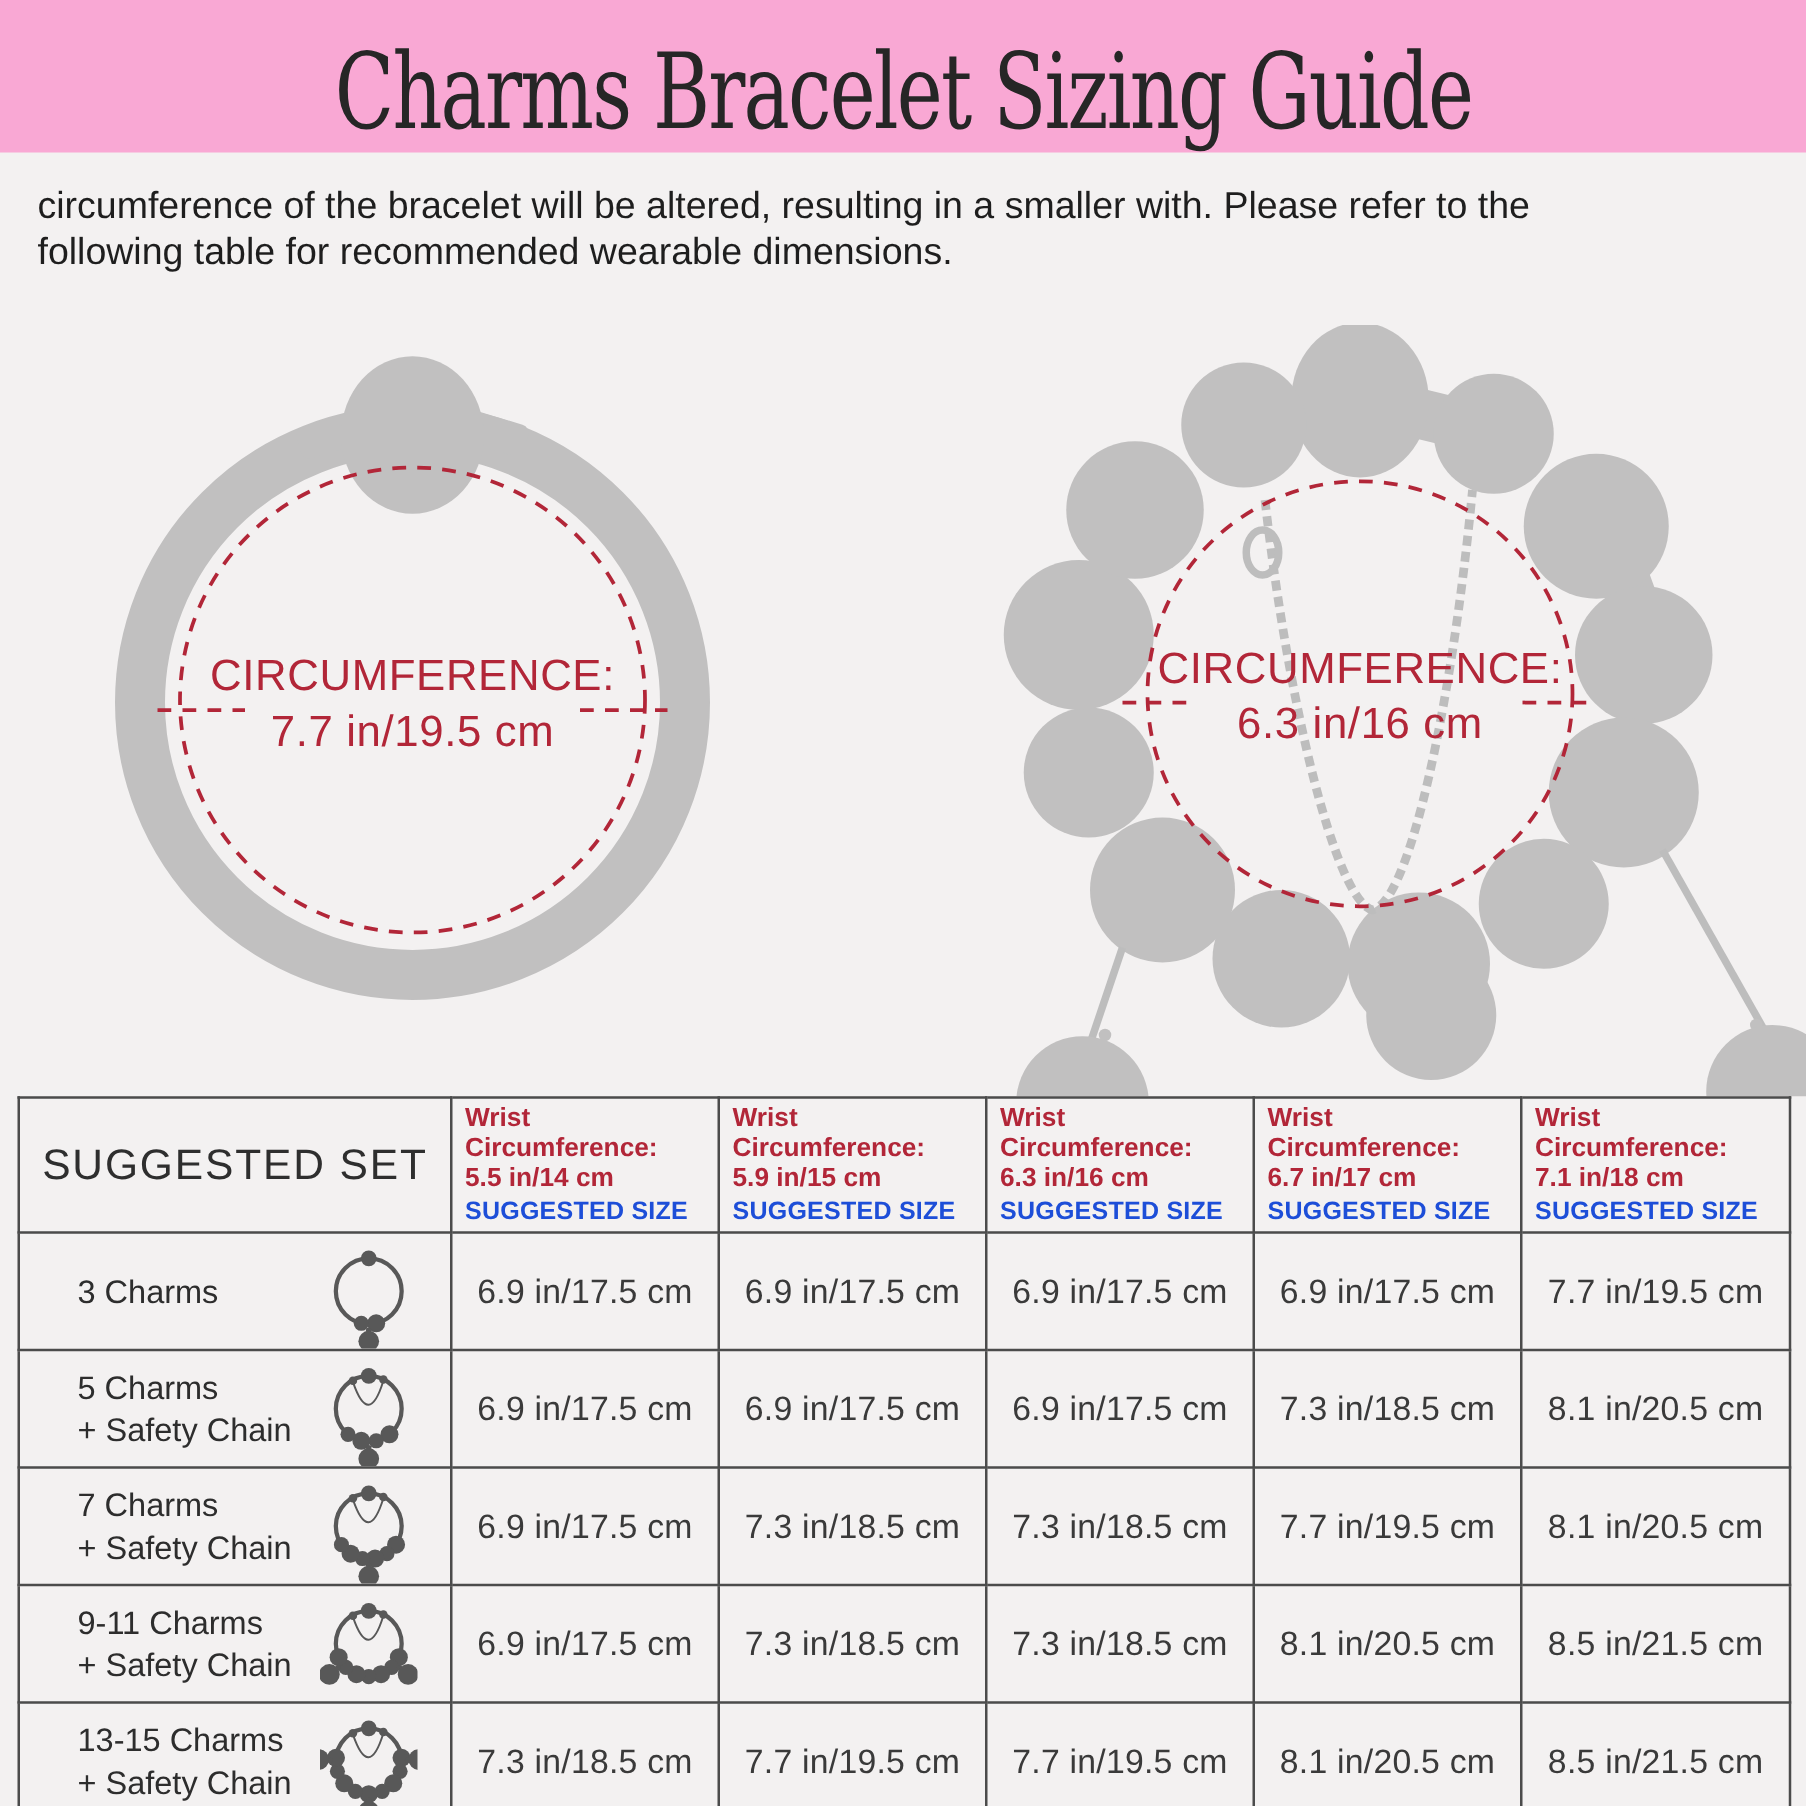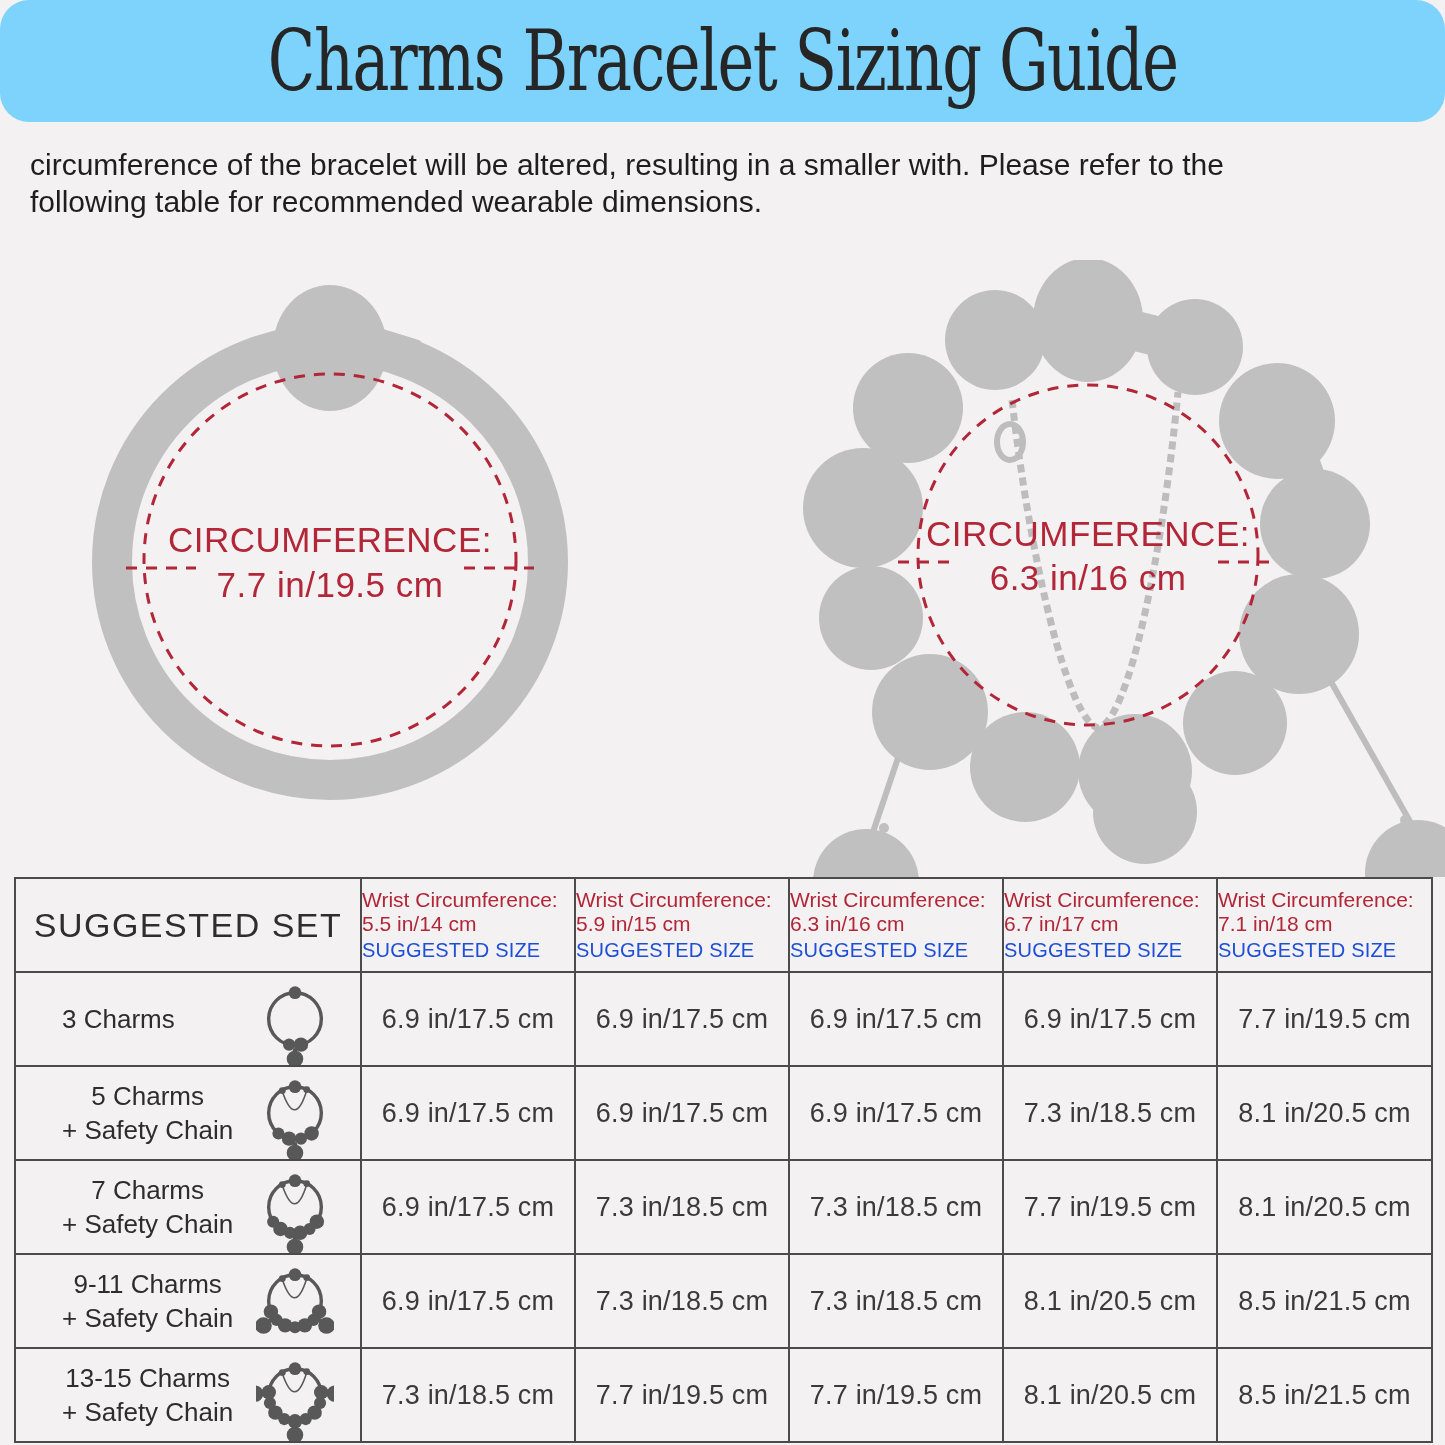--- a/index.html
+++ b/index.html
@@ -3,44 +3,44 @@
 <meta charset="utf-8">
 <style>
   html,body{margin:0;padding:0;}
   body{
     width:1445px;height:1445px;position:relative;overflow:hidden;
     background:#f3f1f1;
     font-family:"Liberation Sans",sans-serif;
   }
   .band{
     position:absolute;left:0;top:0;width:1445px;height:122px;
-    background:#7dd3fc;display:flex;align-items:center;justify-content:center;border-radius:29px;
+    background:#f9a8d4;display:flex;align-items:flex-end;justify-content:center;
   }
   .band h1{
     margin:0;font-family:"DejaVu Serif",serif;font-weight:500;
     font-size:84px;color:#262626;white-space:nowrap;
     transform:scaleX(.74);letter-spacing:-2px;
   }
   .intro{
     position:absolute;left:30px;top:146px;width:1405px;
     font-size:30px;line-height:37px;color:#1e1e1e;
   }
   svg.figures{position:absolute;left:0;top:260px;}
   .figlabel{
     font-family:"Liberation Sans",sans-serif;font-size:35px;
     letter-spacing:.5px;
   }
   .table-wrap{position:absolute;left:14px;top:877px;}
   table{border-collapse:collapse;table-layout:fixed;width:1417px;background:#f3f1f1;}
-  th,td{border:2px solid #4b4b4b;overflow:hidden;text-align:center;}
+  th,td{border:2px solid #4b4b4b;overflow:hidden;}
   thead tr{height:94px;}
   tbody tr{height:93px;}
   th{font-weight:normal;}
   th.first{font-size:34px;color:#2e2e2e;letter-spacing:1.5px;text-align:center;}
-  th.wristcol{text-align:left;vertical-align:middle;padding:4px 4px 4px 0;}
+  th.wristcol{text-align:left;vertical-align:middle;padding:4px 4px 4px 10px;font-weight:bold;}
   .wrist{color:#b22638;font-size:21px;line-height:24px;margin-bottom:3px;}
   .sugg{color:#1d4ed8;font-size:20px;letter-spacing:.2px;}
   td.rowhead{padding:0;}
   .rowhead-inner{display:flex;align-items:center;justify-content:space-between;padding:0 26px 0 46px;}
   .rowlabel{font-size:26px;line-height:34px;color:#2d2d2d;}
   td.val{text-align:center;font-size:27px;color:#3a3a3a;letter-spacing:.2px;}
   .rowicon{flex:0 0 auto;display:flex;align-items:center;}
 </style>
 </head>
 <body>

